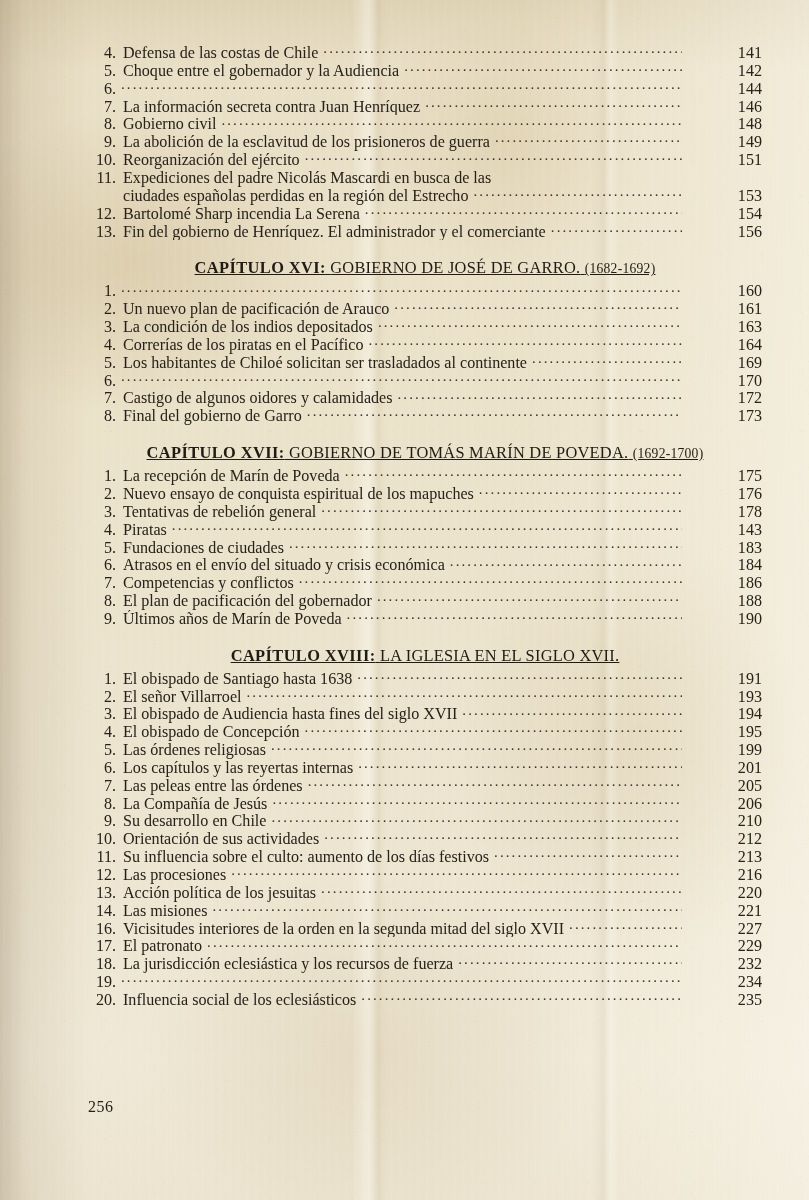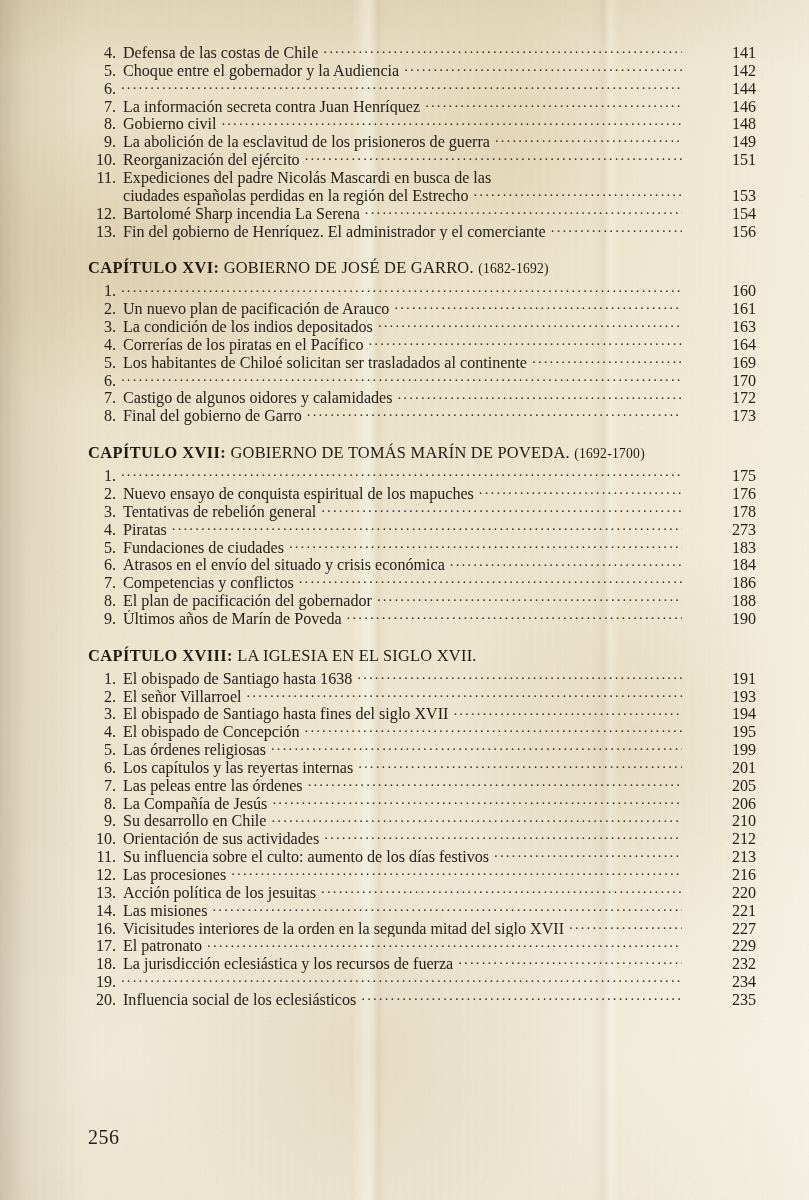--- a/index.html
+++ b/index.html
@@ -92,26 +92,28 @@
   #content {
     position: absolute;
     left: 88px;
     top: 42px;
     width: 674px;
     color: #241f18;
   }
 
   
   .chapter-heading {
+    text-align: center;
     font-size: 16.4px;
     letter-spacing: .25px;
     white-space: nowrap;
     margin: 0;
     padding: 0;
     color: #201b14;
+    text-decoration: underline;
   }
   .ch-label {
     font-weight: bold;
     letter-spacing: .4px;
   }
   .ch-title { font-weight: normal; }
   .ch-years { font-weight: normal; font-size: 13.6px; }
 
   
   .gap-before-heading { height: 20px; }
@@ -150,39 +152,38 @@
     letter-spacing: 2.1px;
     font-size: 15px;
     color: #3a332a;
     position: absolute;
     left: 0; bottom: 0px;
     white-space: nowrap;
   }
   .toc-page {
     flex: 0 0 auto;
     min-width: 30px;
-    text-align: left;
+    text-align: right;
     font-size: 16.1px;
     margin-left: 47px;
   }
   
   .toc-entry.cont .toc-num::after { content: ""; }
   .toc-entry.cont .toc-num { visibility: hidden; }
   .toc-entry.nolead .toc-leader::before { content: ""; }
   .toc-entry.nopage .toc-page { visibility: hidden; }
 
   
   #folio {
     position: absolute;
     left: 88px;
     top: 1098px;
-    font-size: 20px;
+    font-size: 16px;
     color: #231e17;
     letter-spacing: .5px;
-    margin-top: 28px;
   }
 </style>
 </head>
 <body>
 
 <div id="page">
   <div id="grain"></div>
   <div id="crease"></div>
   <div id="crease2"></div>
 
@@ -299,40 +300,41 @@
         <span class="toc-num">8</span>
         <span class="toc-title">Final del gobierno de Garro</span>
         <span class="toc-leader"></span>
         <span class="toc-page">173</span>
       </div>
       <div class="gap-before-heading"></div>
       <div class="chapter-heading"><span class="ch-label">CAPÍTULO XVII:</span> <span class="ch-title">GOBIERNO DE TOMÁS MARÍN DE POVEDA.</span> <span class="ch-years">(1692-1700)</span></div>
       <div class="gap-after-heading"></div>
       <div class="toc-entry">
         <span class="toc-num">1</span>
+        <span class="toc-title">La recepción de Marín de Poveda</span>
         <span class="toc-leader"></span>
         <span class="toc-page">175</span>
       </div>
       <div class="toc-entry">
         <span class="toc-num">2</span>
         <span class="toc-title">Nuevo ensayo de conquista espiritual de los mapuches</span>
         <span class="toc-leader"></span>
         <span class="toc-page">176</span>
       </div>
       <div class="toc-entry">
         <span class="toc-num">3</span>
         <span class="toc-title">Tentativas de rebelión general</span>
         <span class="toc-leader"></span>
         <span class="toc-page">178</span>
       </div>
       <div class="toc-entry">
         <span class="toc-num">4</span>
         <span class="toc-title">Piratas</span>
         <span class="toc-leader"></span>
-        <span class="toc-page">273</span>
+        <span class="toc-page">143</span>
       </div>
       <div class="toc-entry">
         <span class="toc-num">5</span>
         <span class="toc-title">Fundaciones de ciudades</span>
         <span class="toc-leader"></span>
         <span class="toc-page">183</span>
       </div>
       <div class="toc-entry">
         <span class="toc-num">6</span>
         <span class="toc-title">Atrasos en el envío del situado y crisis económica</span>
@@ -367,21 +369,21 @@
         <span class="toc-page">191</span>
       </div>
       <div class="toc-entry">
         <span class="toc-num">2</span>
         <span class="toc-title">El señor Villarroel</span>
         <span class="toc-leader"></span>
         <span class="toc-page">193</span>
       </div>
       <div class="toc-entry">
         <span class="toc-num">3</span>
-        <span class="toc-title">El obispado de Santiago hasta fines del siglo XVII</span>
+        <span class="toc-title">El obispado de Audiencia hasta fines del siglo XVII</span>
         <span class="toc-leader"></span>
         <span class="toc-page">194</span>
       </div>
       <div class="toc-entry">
         <span class="toc-num">4</span>
         <span class="toc-title">El obispado de Concepción</span>
         <span class="toc-leader"></span>
         <span class="toc-page">195</span>
       </div>
       <div class="toc-entry">

